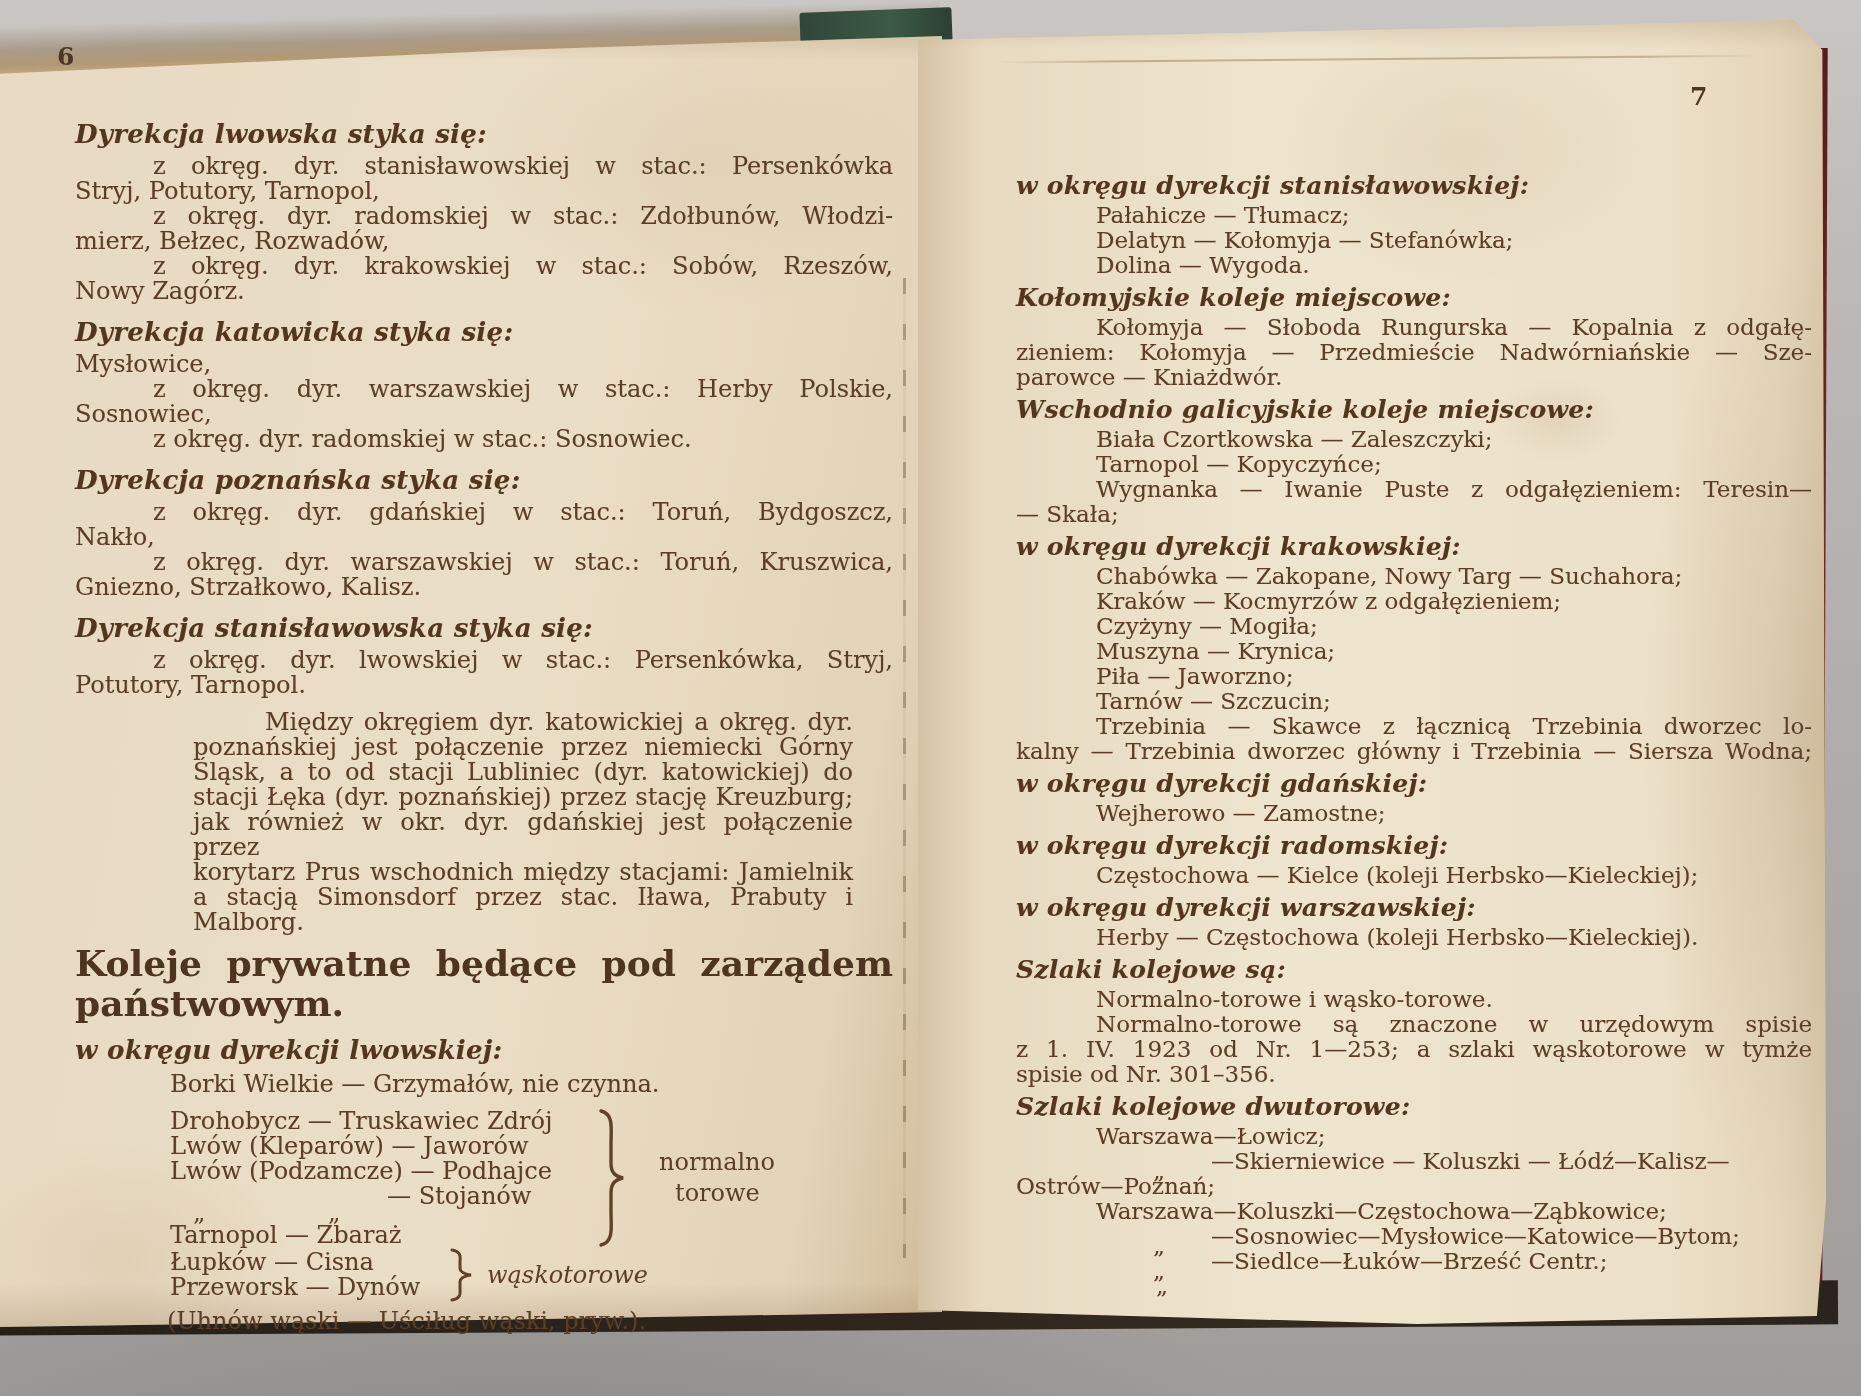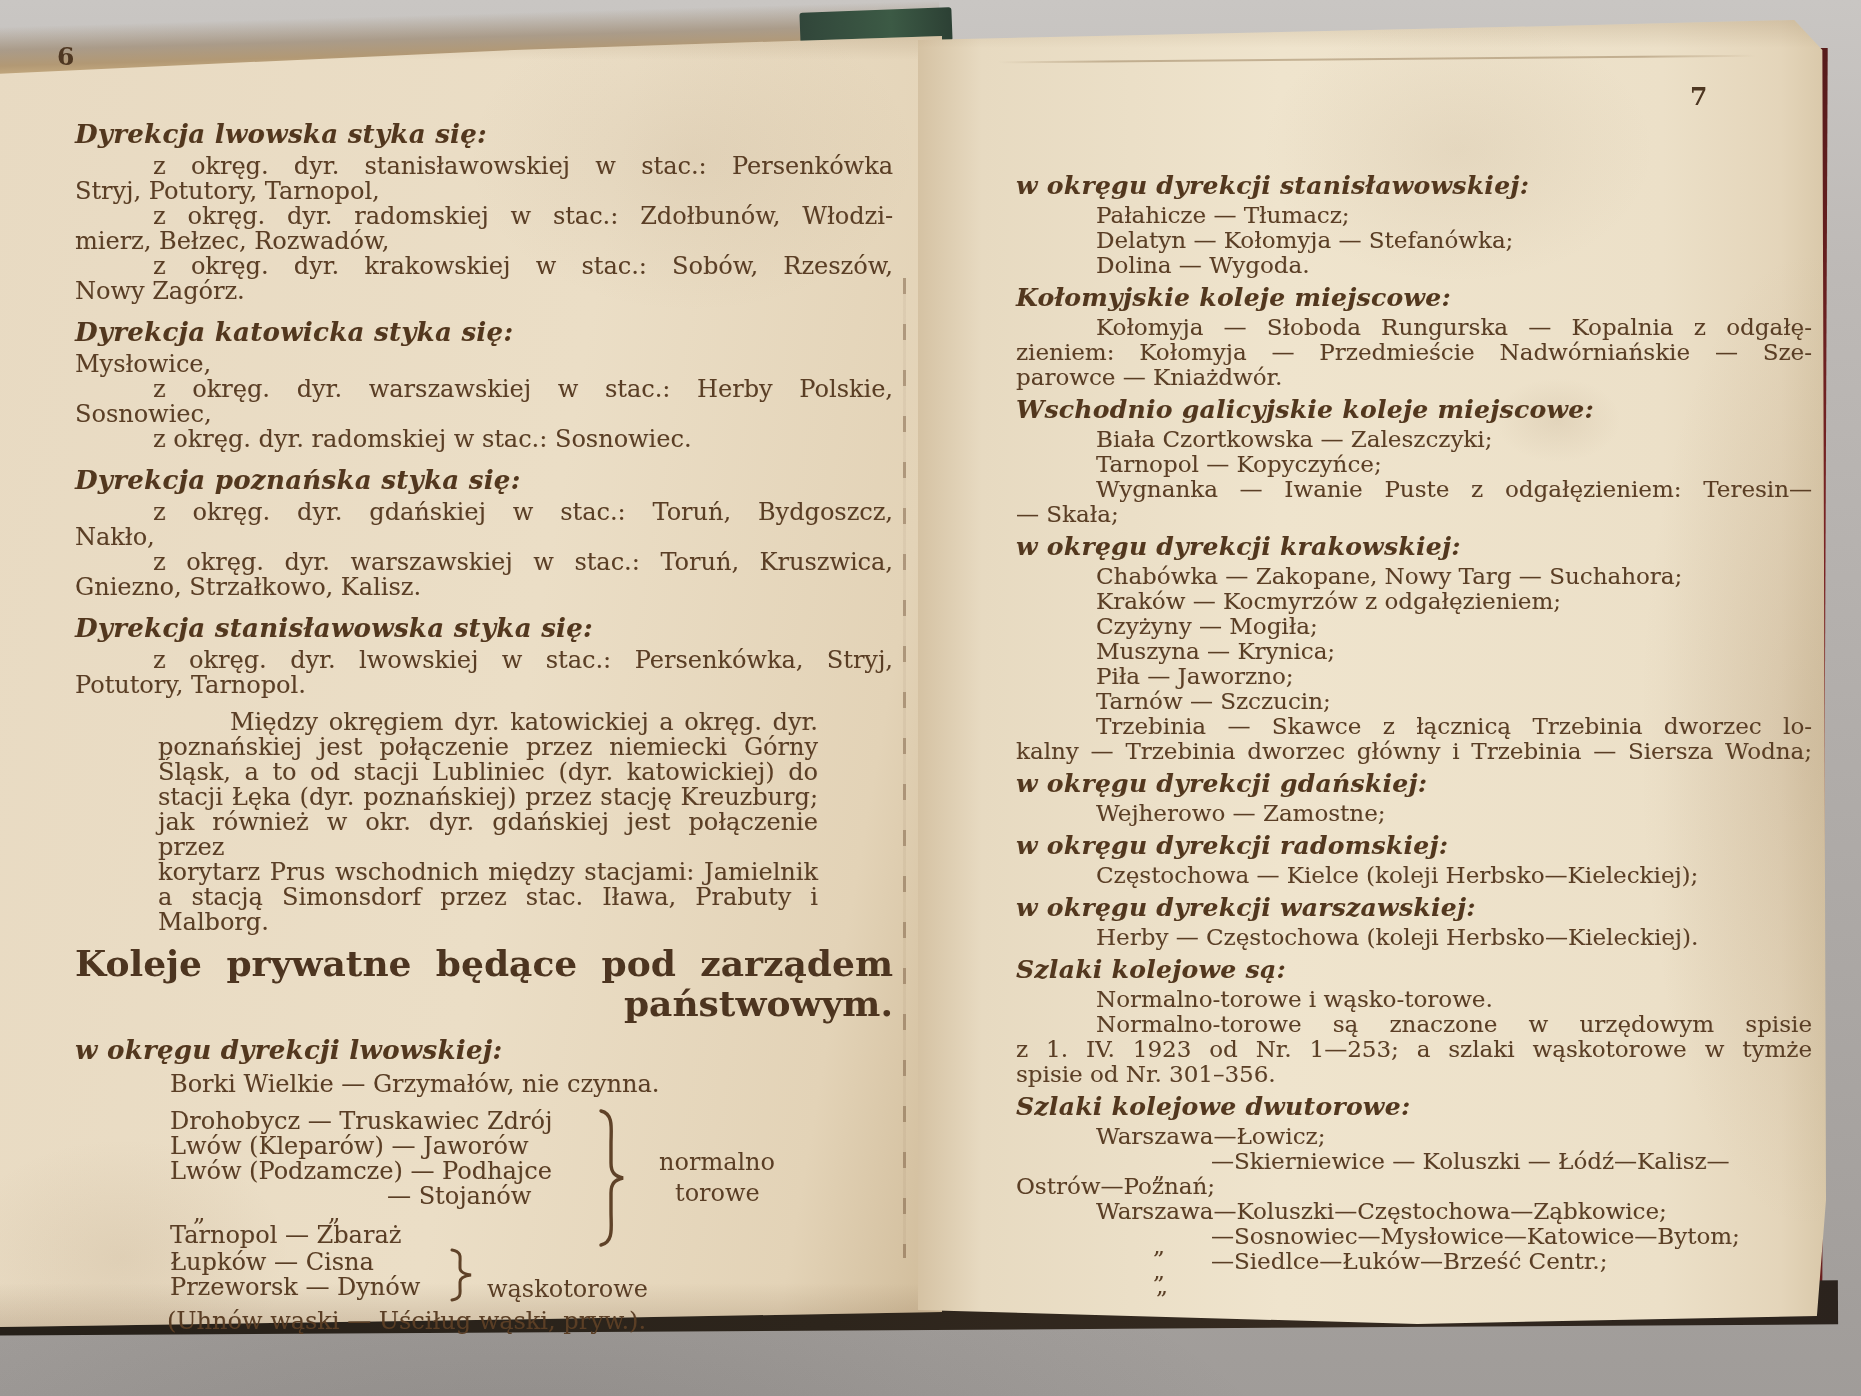--- a/index.html
+++ b/index.html
@@ -92,42 +92,42 @@
     color: #52371e; letter-spacing: .3px; margin-bottom: 6px;
   }
   .col-right .h { font-size: 25px; line-height: 27px; margin-bottom: 4px; }
   .sec { margin-top: 15px; }
   .col-right .sec { margin-top: 6px; }
   .sec:first-child { margin-top: 17px; }
   .ind { padding-left: 78px; }
   .col-right .ind { padding-left: 80px; }
   .j { text-align: justify; text-align-last: justify; text-justify: inter-word; }
 
-  .note { margin-top: 12px; margin-left: 83px; width: 660px; }
+  .note { margin-top: 12px; margin-left: 118px; width: 660px; }
   .note .ind { padding-left: 72px; }
 
   .bigh { margin-top: 8px; font-weight: 700; font-size: 36px; line-height: 40px; color: #4d3520; }
   .bigh .l1 { text-align: justify; text-align-last: justify; }
-  .bigh .l2 { text-align: right; }
+  .bigh .l2 { text-align: left; }
 
   .dheading { margin-top: 14px; font-style: italic; font-weight: 700; font-size: 26px; line-height: 27px; color: #52371e; letter-spacing: .3px; text-shadow: .4px .4px 0 rgba(90,62,37,.22); }
   .intro { margin-top: 8px; padding-left: 95px; }
   .gauge  { position: relative; margin-top: 12px; }
   .gauge .ln, .narrow .ln { padding-left: 95px; }
   .gauge .stojanow { padding-left: 312px; }
   .dittoline { position: relative; height: 14px; }
   .dittoline span { position: absolute; top: -8px; font-size: 24px; }
   .dittoline .d1 { left: 118px; }
   .dittoline .d2 { left: 253px; }
   .brace-n { position: absolute; left: 520px; top: -1px; }
   .glabel { position: absolute; left: 584px; top: 38px; line-height: 31px; }
   .glabel .t2 { padding-left: 16px; }
   .narrow { position: relative; margin-top: 2px; }
   .brace-w { position: absolute; left: 372px; top: -2px; }
-  .wlabel { position: absolute; left: 412px; top: 27px; }
+  .wlabel { position: absolute; left: 412px; top: 13px; font-style: italic; }
   .foot { margin-top: 9px; padding-left: 92px; }
 
   .dln { position: relative; padding-left: 195px; }
   .dln .ditto { position: absolute; left: 137px; top: 10px; }
   .lone { padding-left: 140px; }
   svg.brace { display: block; }
 </style>
 </head>
 <body>
 

